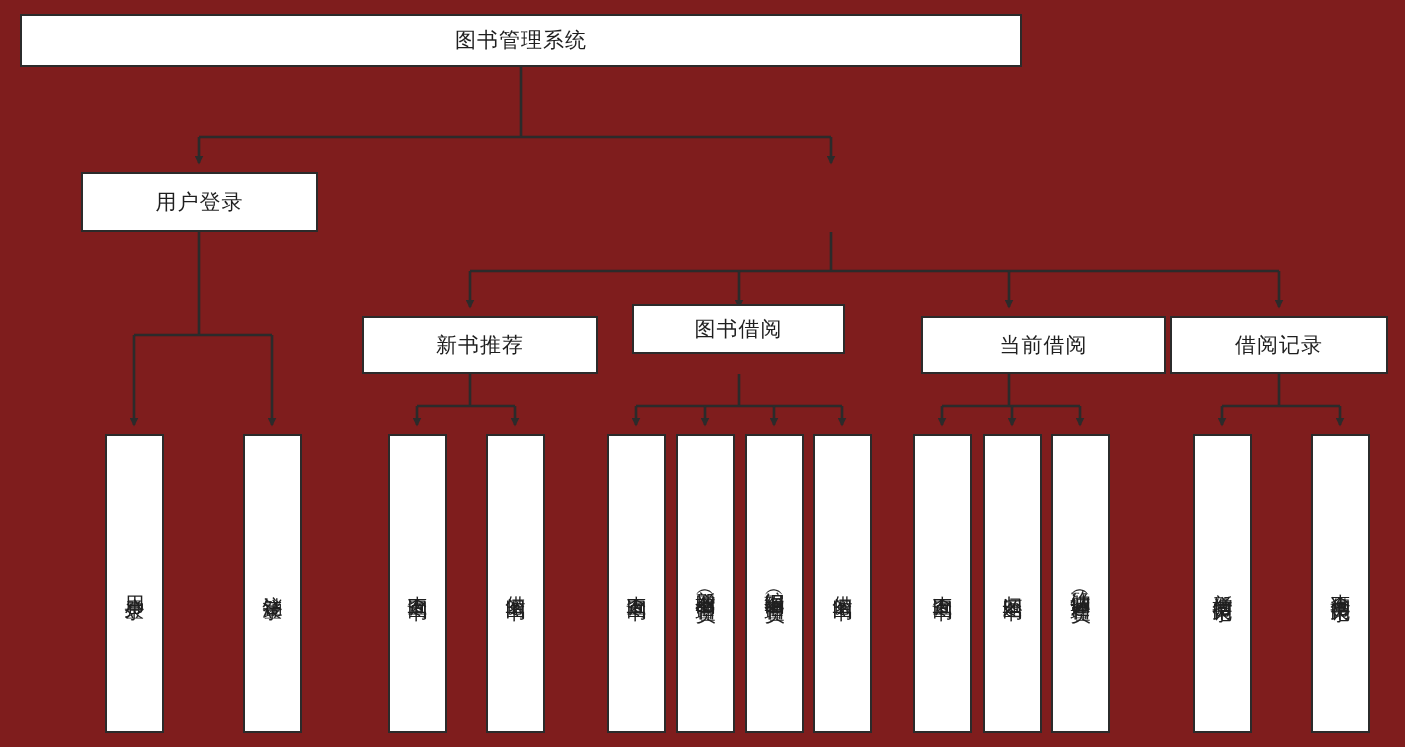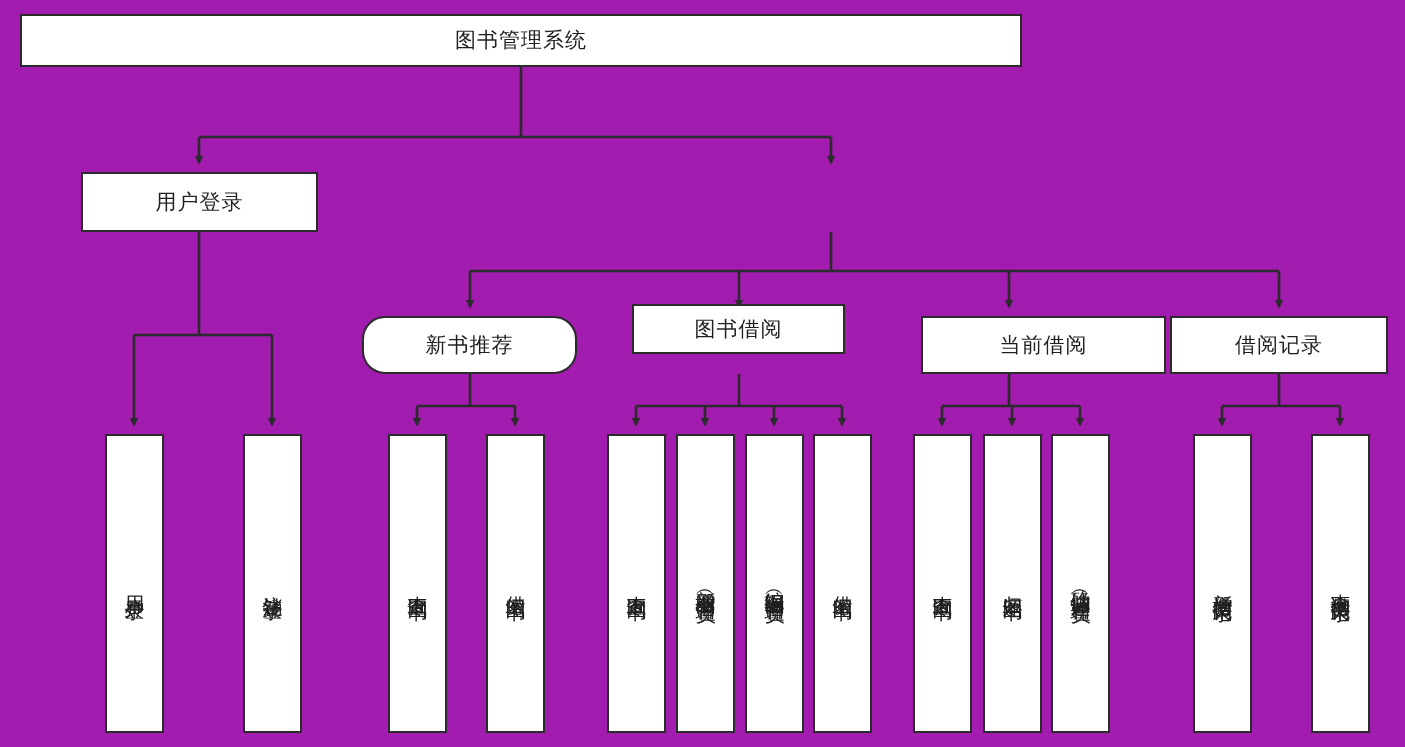--- a/index.html
+++ b/index.html
@@ -10,21 +10,21 @@
   body {
     width: 1405px;
     height: 747px;
     font-family: "DejaVu Sans", "Liberation Sans", sans-serif;
     overflow: hidden;
   }
   #diagram-root {
     position: relative;
     width: 1405px;
     height: 747px;
-    background: #a21caf;
+    background: #7f1d1d;
   }
   svg.diagram-canvas {
     position: absolute;
     top: 0;
     left: 0;
     width: 1405px;
     height: 747px;
     display: block;
   }
   .node-box {
@@ -125,21 +125,21 @@
 
   <div class="node-box" style="left:20px; top:14px; width:1002px; height:53px;">
     <span class="node-label">图书管理系统</span>
   </div>
 
   <div class="node-box" style="left:81px; top:172px; width:237px; height:60px;">
     <span class="node-label">用户登录</span>
   </div>
 
 
-  <div class="node-box" style="left:362px; top:316px; width:215px; height:58px;border-radius:23px;">
+  <div class="node-box" style="left:362px; top:316px; width:236px; height:58px;">
     <span class="node-label">新书推荐</span>
   </div>
 
   <div class="node-box" style="left:632px; top:304px; width:213px; height:50px;">
     <span class="node-label">图书借阅</span>
   </div>
 
   <div class="node-box" style="left:921px; top:316px; width:245px; height:58px;">
     <span class="node-label">当前借阅</span>
   </div>

